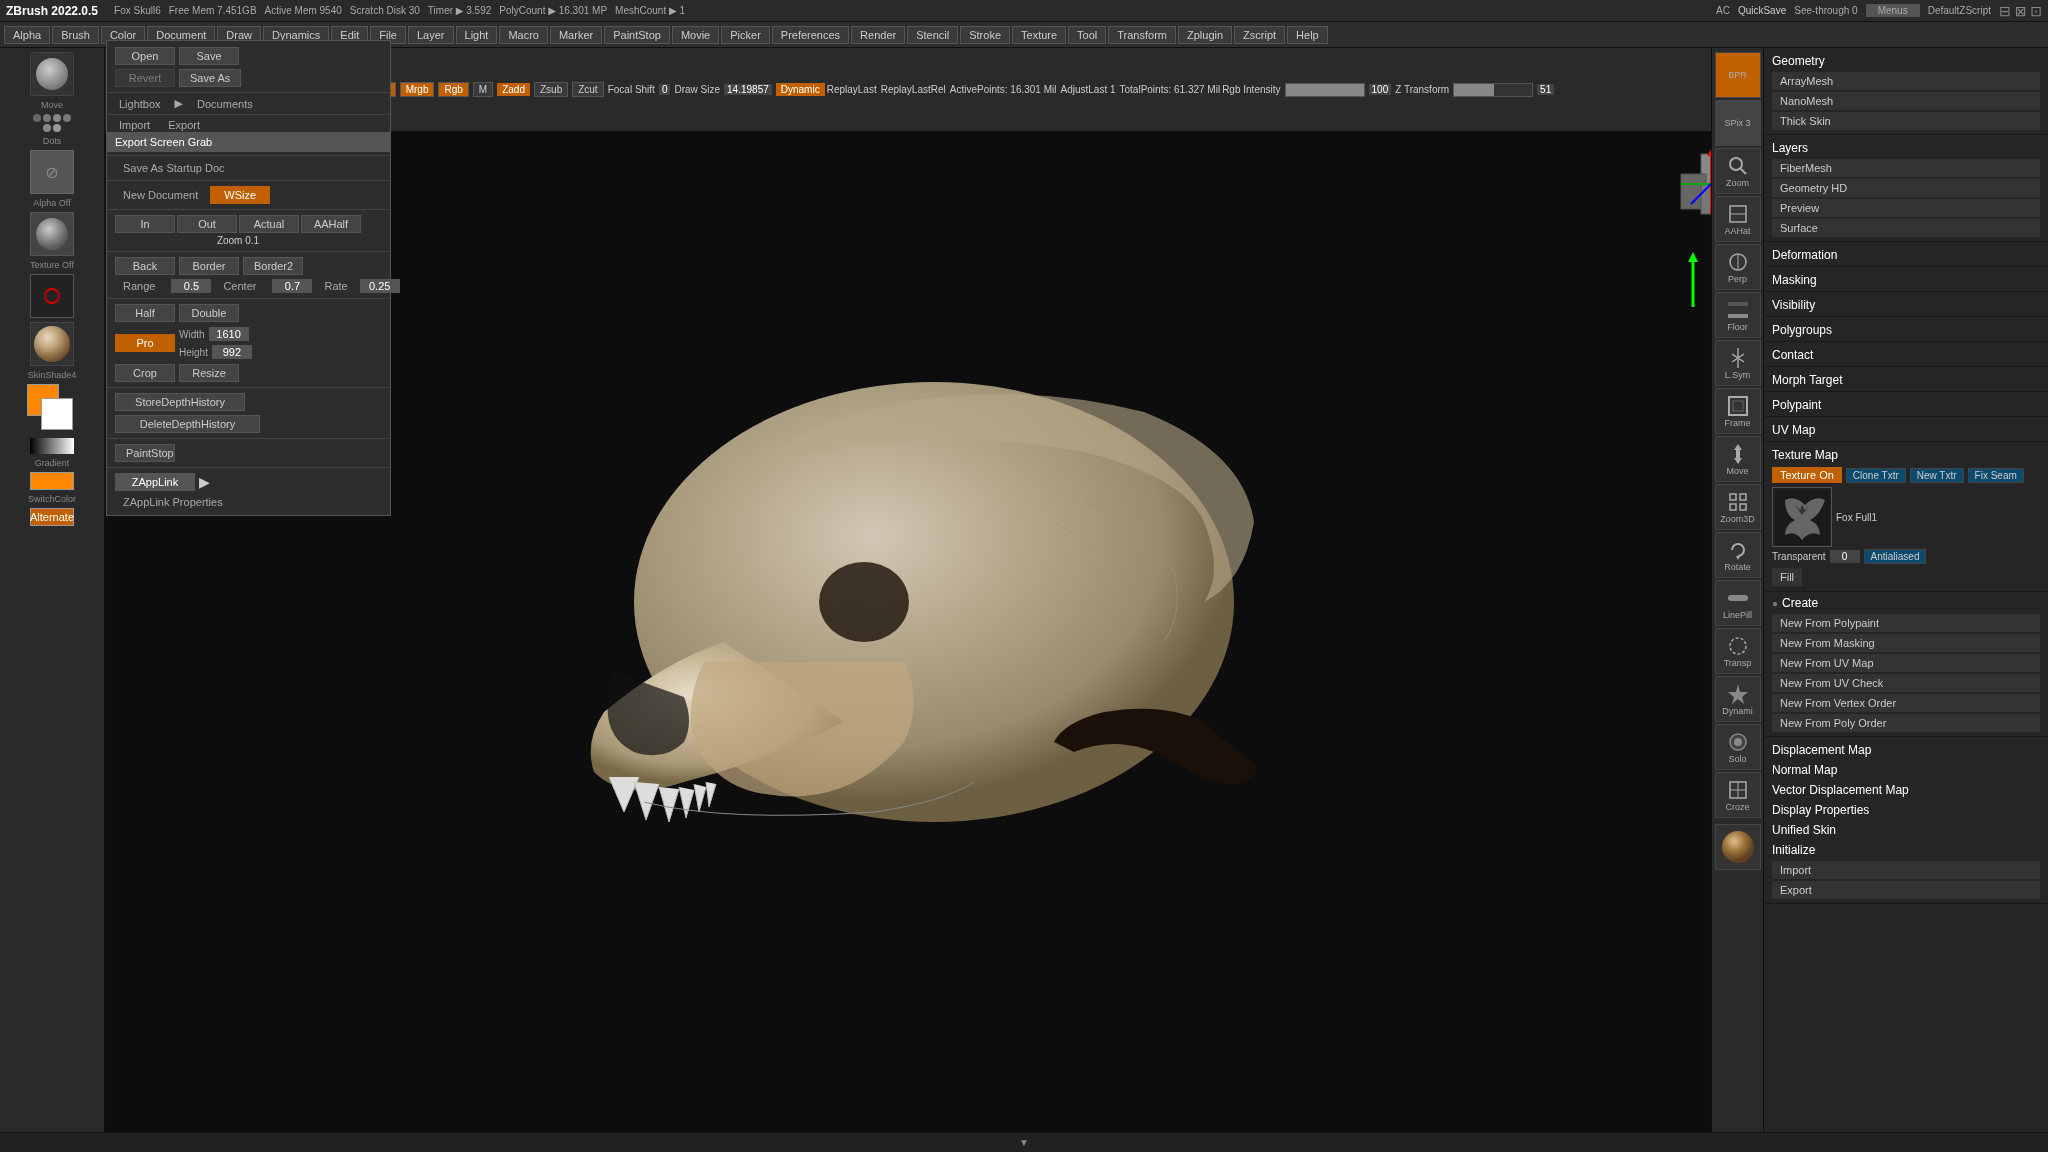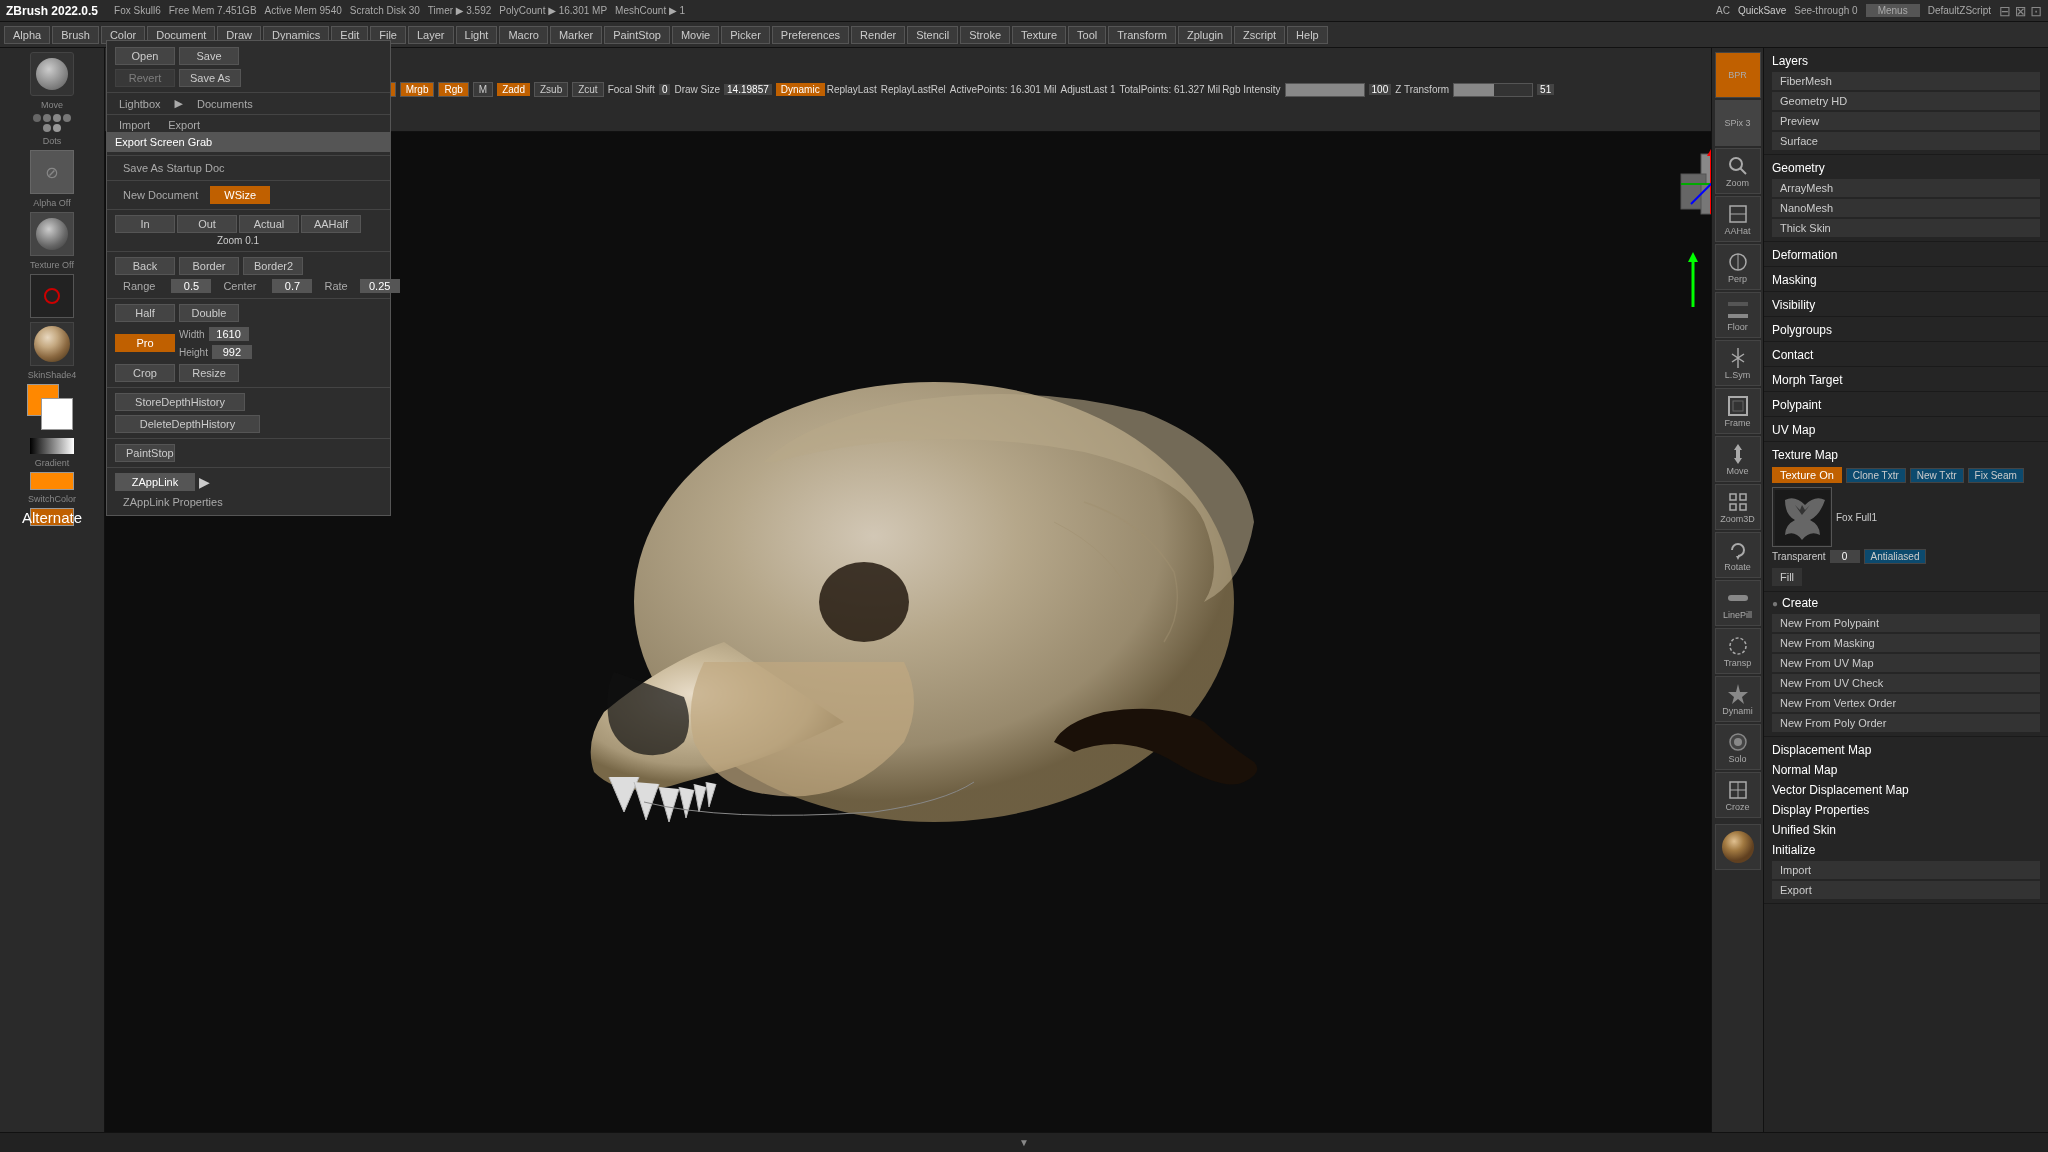--- a/index.html
+++ b/index.html
@@ -608,21 +608,21 @@
     <div style="position:absolute; top:14px; left:14px; width:32px; height:32px; background:#fff; border:1px solid #999;"></div>
   </div>
 
   <div class="gradient-bar"></div>
   <div class="tool-label">Gradient</div>
 
   <div style="width:44px; height:18px; background:#f80; border:1px solid #999; cursor:pointer;"></div>
   <div class="tool-label">SwitchColor</div>
 
   <div style="width:44px; height:18px; background:#c06000; border:1px solid #999; cursor:pointer; display:flex; align-items:center; justify-content:center;">
-    <span style="font-size:15px; color:#fff;">Alternate</span>
+    <span style="font-size:11px; color:#fff;">Alternate</span>
   </div>
 </div>
 
 <div id="viewport" style="top: 132px;">
   <div id="viewport-canvas">
 
     <svg id="skull-img" viewBox="0 0 820 620" xmlns="http://www.w3.org/2000/svg">
       <defs>
         <radialGradient id="boneGrad" cx="40%" cy="35%" r="60%">
           <stop offset="0%" stop-color="#e8dcc8"></stop>
@@ -800,32 +800,32 @@
           <stop offset="100%" stop-color="#604020"></stop>
         </radialGradient>
       </defs>
     </svg>
   </div>
 </div>
 
 <div id="right-panel">
 
   <div class="rp-section">
+    <div class="rp-section-title">Geometry</div>
+    <button class="rp-btn">ArrayMesh</button>
+    <button class="rp-btn">NanoMesh</button>
+    <button class="rp-btn">Thick Skin</button>
+  </div>
+
+  <div class="rp-section">
     <div class="rp-section-title">Layers</div>
     <button class="rp-btn">FiberMesh</button>
     <button class="rp-btn">Geometry HD</button>
     <button class="rp-btn">Preview</button>
     <button class="rp-btn">Surface</button>
-  </div>
-
-  <div class="rp-section">
-    <div class="rp-section-title">Geometry</div>
-    <button class="rp-btn">ArrayMesh</button>
-    <button class="rp-btn">NanoMesh</button>
-    <button class="rp-btn">Thick Skin</button>
   </div>
 
   <div class="rp-section">
     <div class="rp-section-title">Deformation</div>
   </div>
 
   <div class="rp-section">
     <div class="rp-section-title">Masking</div>
   </div>
 

